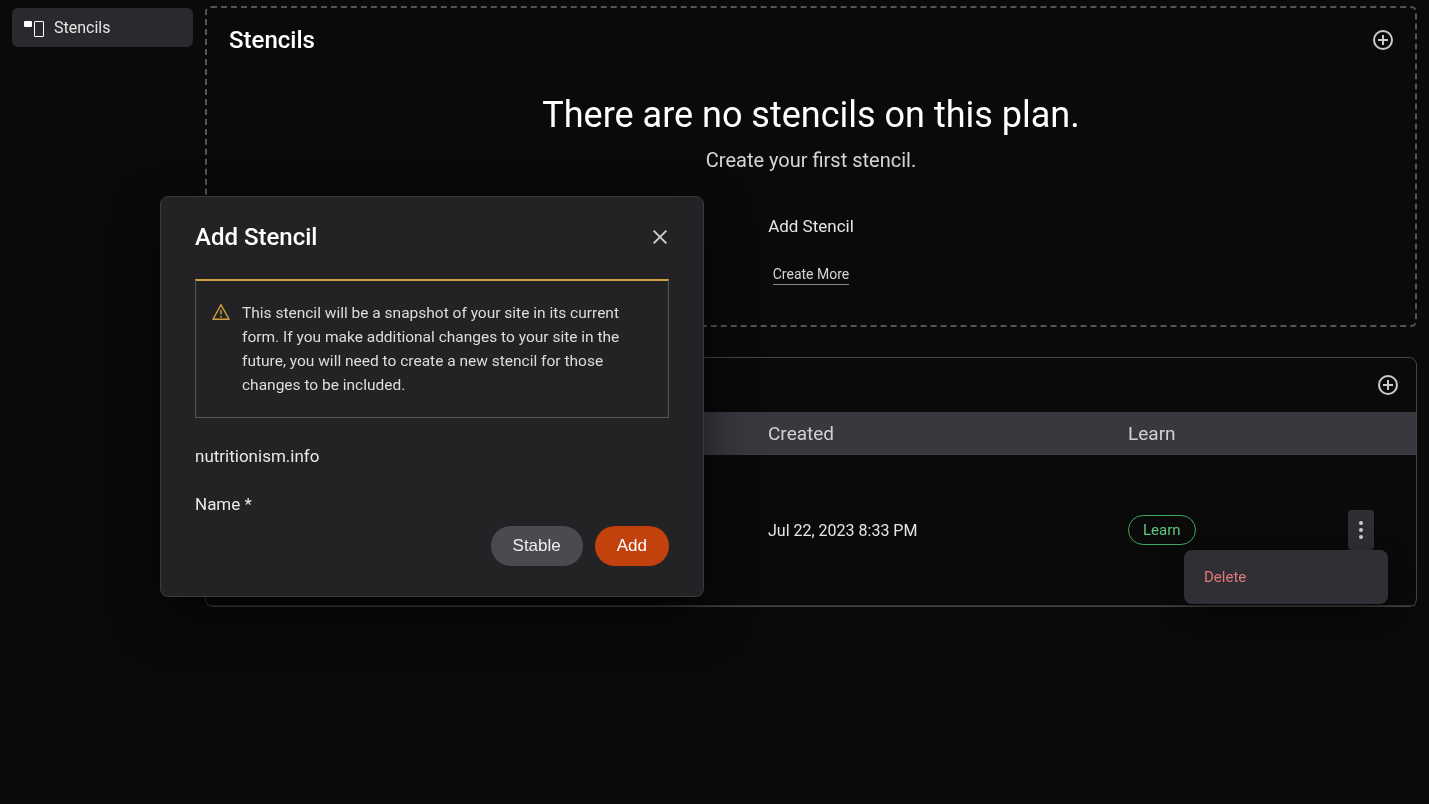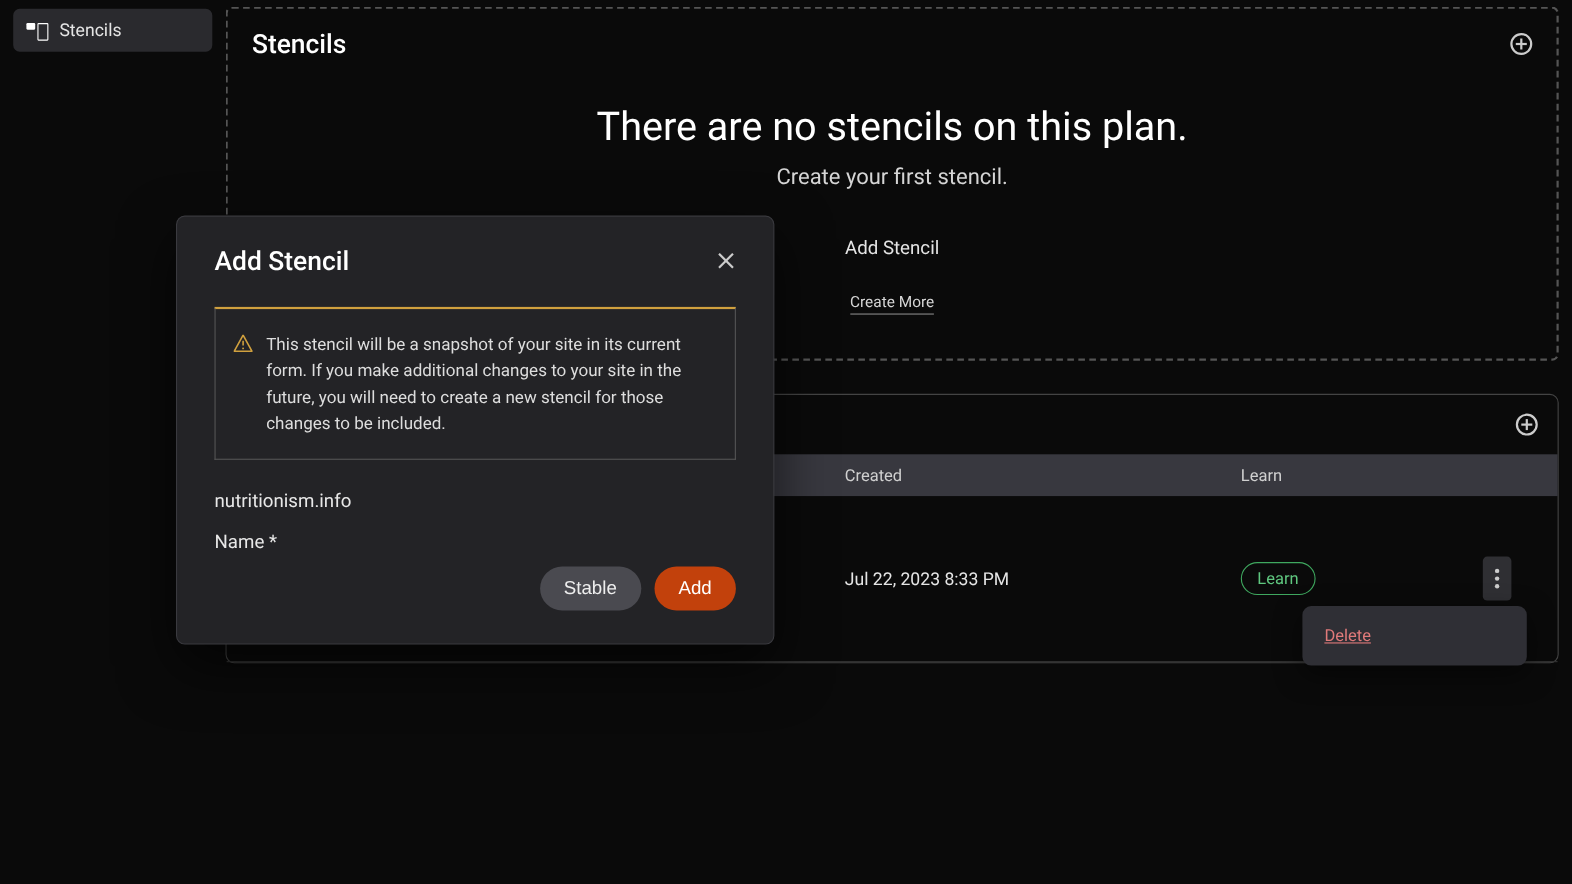--- a/index.html
+++ b/index.html
@@ -139,21 +139,21 @@
 }
 .list-title {
   font-size: 26px;
   font-weight: 500;
   color: #fff;
 }
 .table-head {
   background: #38383f;
   display: flex;
   padding: 10px 18px;
-  font-size: 15px;
+  font-size: 19px;
   color: #d0d0d0;
 }
 .col-thumb { width: 120px; }
 .col-name { flex: 1; }
 .col-created { width: 360px; }
 .col-status { width: 220px; }
 .col-actions { width: 50px; }
 .table-row {
   display: flex;
   align-items: center;
@@ -212,21 +212,20 @@
   border-radius: 6px;
   font-size: 15px;
   cursor: pointer;
 }
 .dropdown-item.active {
   background: #3c3c42;
   color: #fff;
 }
 .dropdown-item.danger {
   color: #e07a7a;
-  text-decoration: underline;
 }
 
 .modal {
   position: absolute;
   left: 160px;
   top: 196px;
   width: 544px;
   background: #232326;
   border: 1px solid #3a3a3f;
   border-radius: 8px;
@@ -273,21 +272,21 @@
   position: absolute;
   left: 16px;
   top: 22px;
   width: 18px;
   height: 16px;
 }
 .warn-icon svg { width: 100%; height: 100%; }
 .site-name {
   font-size: 17px;
   color: #e8e8e8;
-  margin-bottom: 17px;
+  margin-bottom: 28px;
 }
 .field-label {
   font-size: 17px;
   color: #e8e8e8;
   margin-bottom: 12px;
 }
 .name-input {
   width: 100%;
   background: #2d2d31;
   border: 1px solid #4a4a4f;

